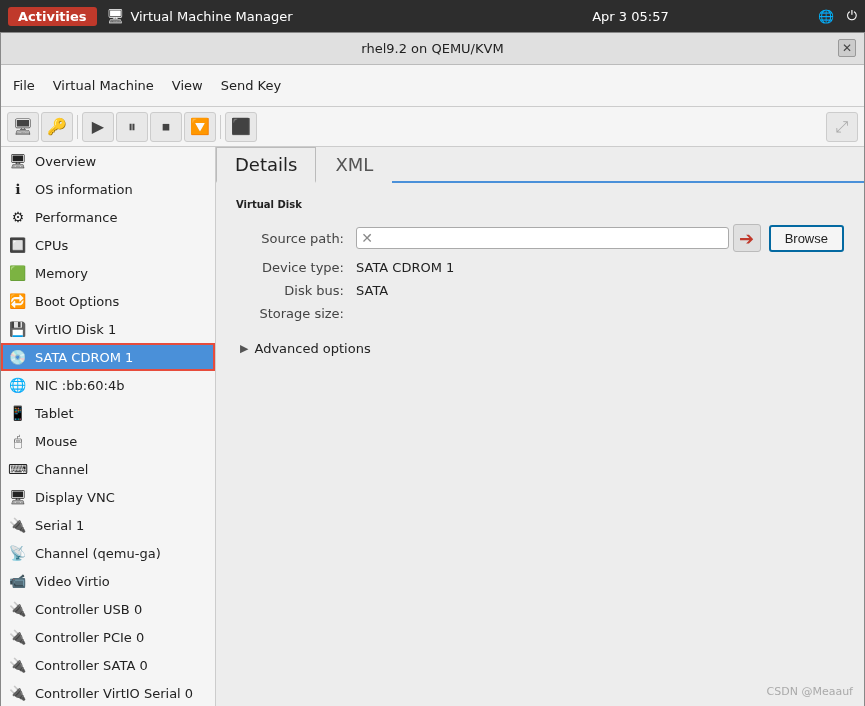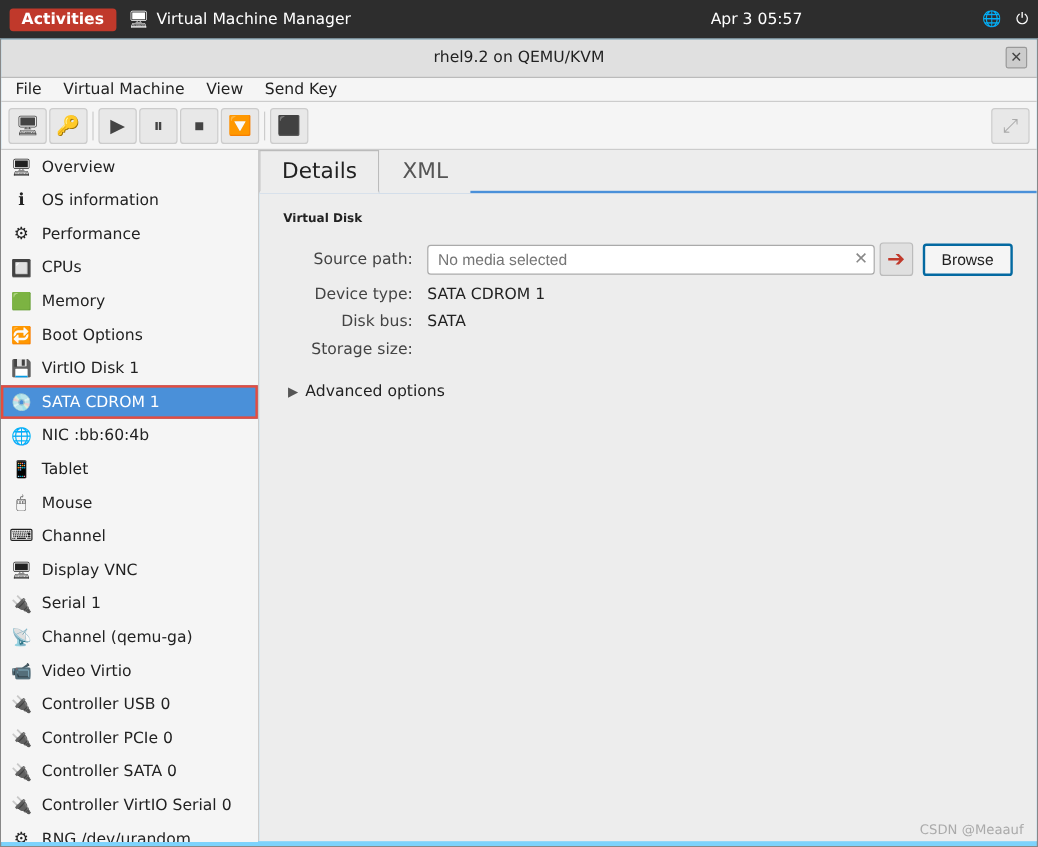--- a/index.html
+++ b/index.html
@@ -25,21 +25,21 @@
     }
     #titlebar .title { font-size: 13px; color: #222; }
     #titlebar .close-btn {
       position: absolute; right: 8px; top: 6px; width: 18px; height: 18px;
       background: #ccc; border: 1px solid #999; border-radius: 2px;
       display: flex; align-items: center; justify-content: center; cursor: pointer; font-size: 12px; color: #444;
     }
 
     
     #menubar {
-      background: #f5f5f5; height: 20px; display: flex; align-items: center; gap: 2px;
+      background: #f5f5f5; height: 42px; display: flex; align-items: center; gap: 2px;
       border-bottom: 1px solid #ccc; padding: 0 4px;
     }
     #menubar span { padding: 2px 8px; cursor: pointer; font-size: 13px; color: #222; border-radius: 3px; }
 
     
     #toolbar {
       background: #f5f5f5; height: 40px; display: flex; align-items: center; gap: 2px;
       border-bottom: 1px solid #ccc; padding: 0 6px;
     }
     .tb-btn {
@@ -259,21 +259,20 @@
         <div class="tab active">Details</div>
         <div class="tab">XML</div>
       </div>
 
       <div id="vdisk-panel">
         <h2>Virtual Disk</h2>
 
         <div id="source-path-row">
           <span id="source-path-label">Source path:</span>
           <div id="source-path-input-wrap">
-            <input id="source-path-input" type="text" placeholder="No media selected" style="">
             <span class="clear-btn">✕</span>
           </div>
           <div class="arrow-btn">➔</div>
           <button id="browse-btn">Browse</button>
         </div>
 
         <div class="field-row">
           <span class="field-label">Device type:</span>
           <span class="field-value">SATA CDROM 1</span>
         </div>

